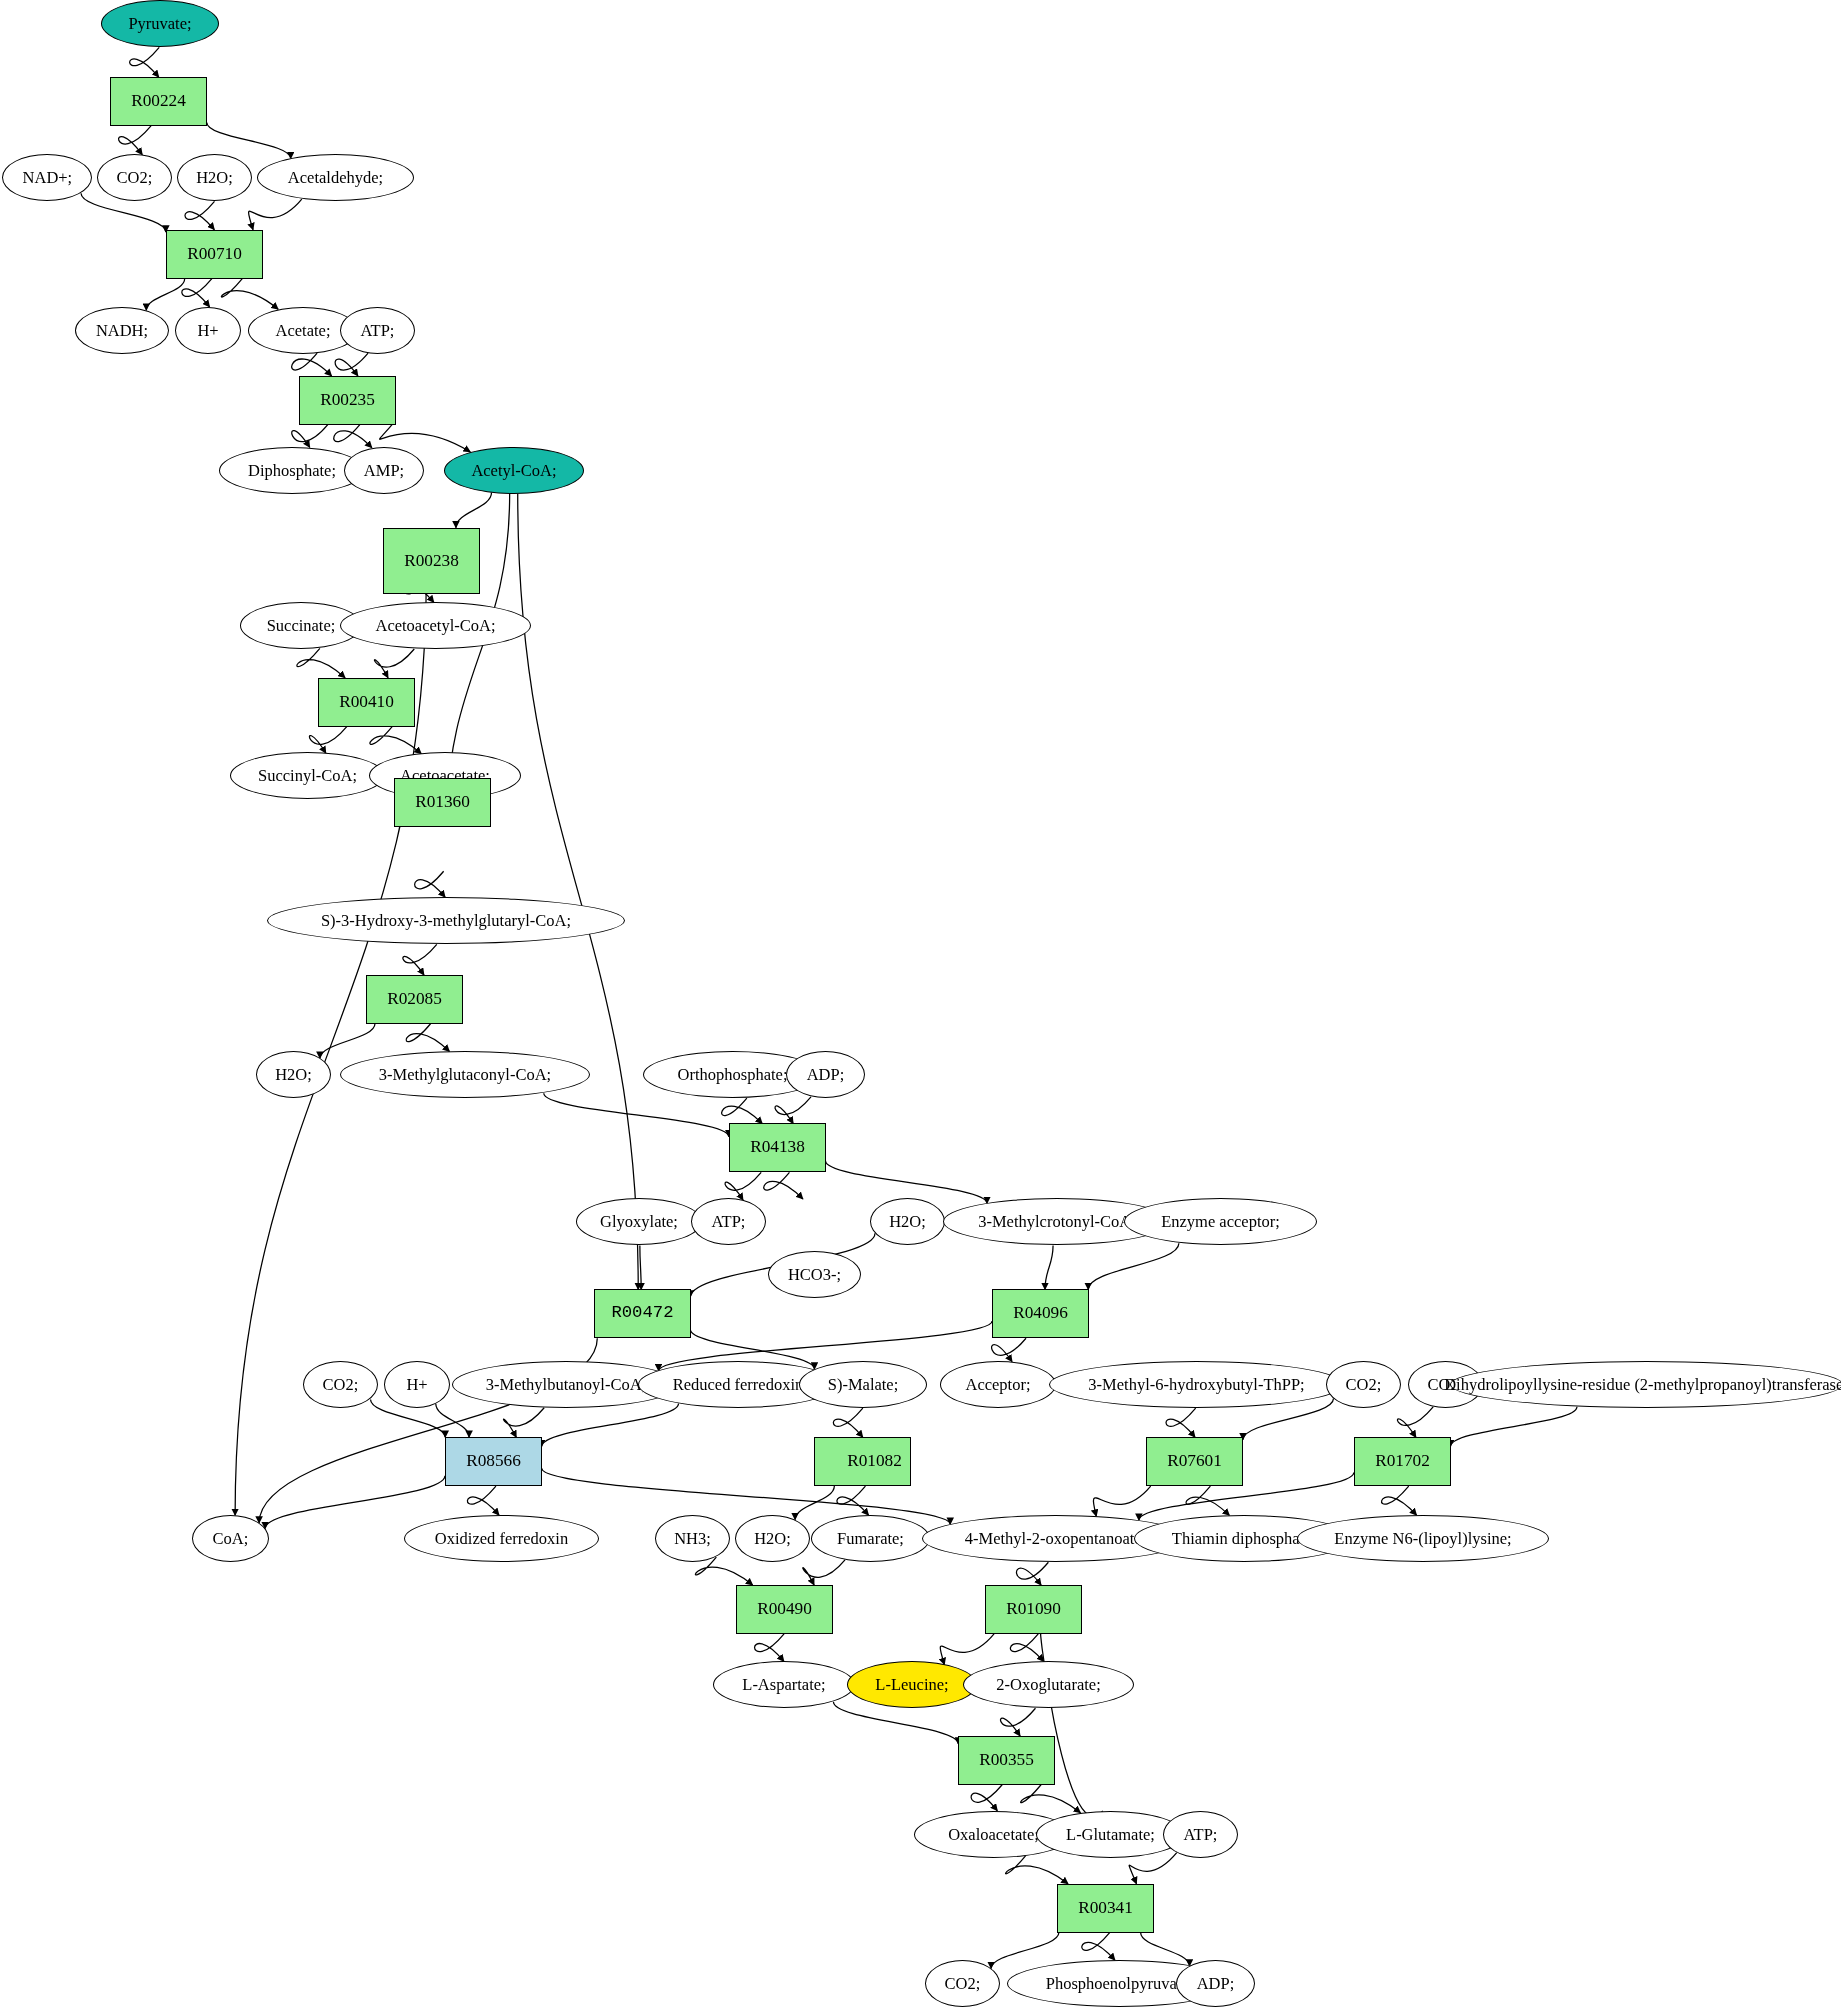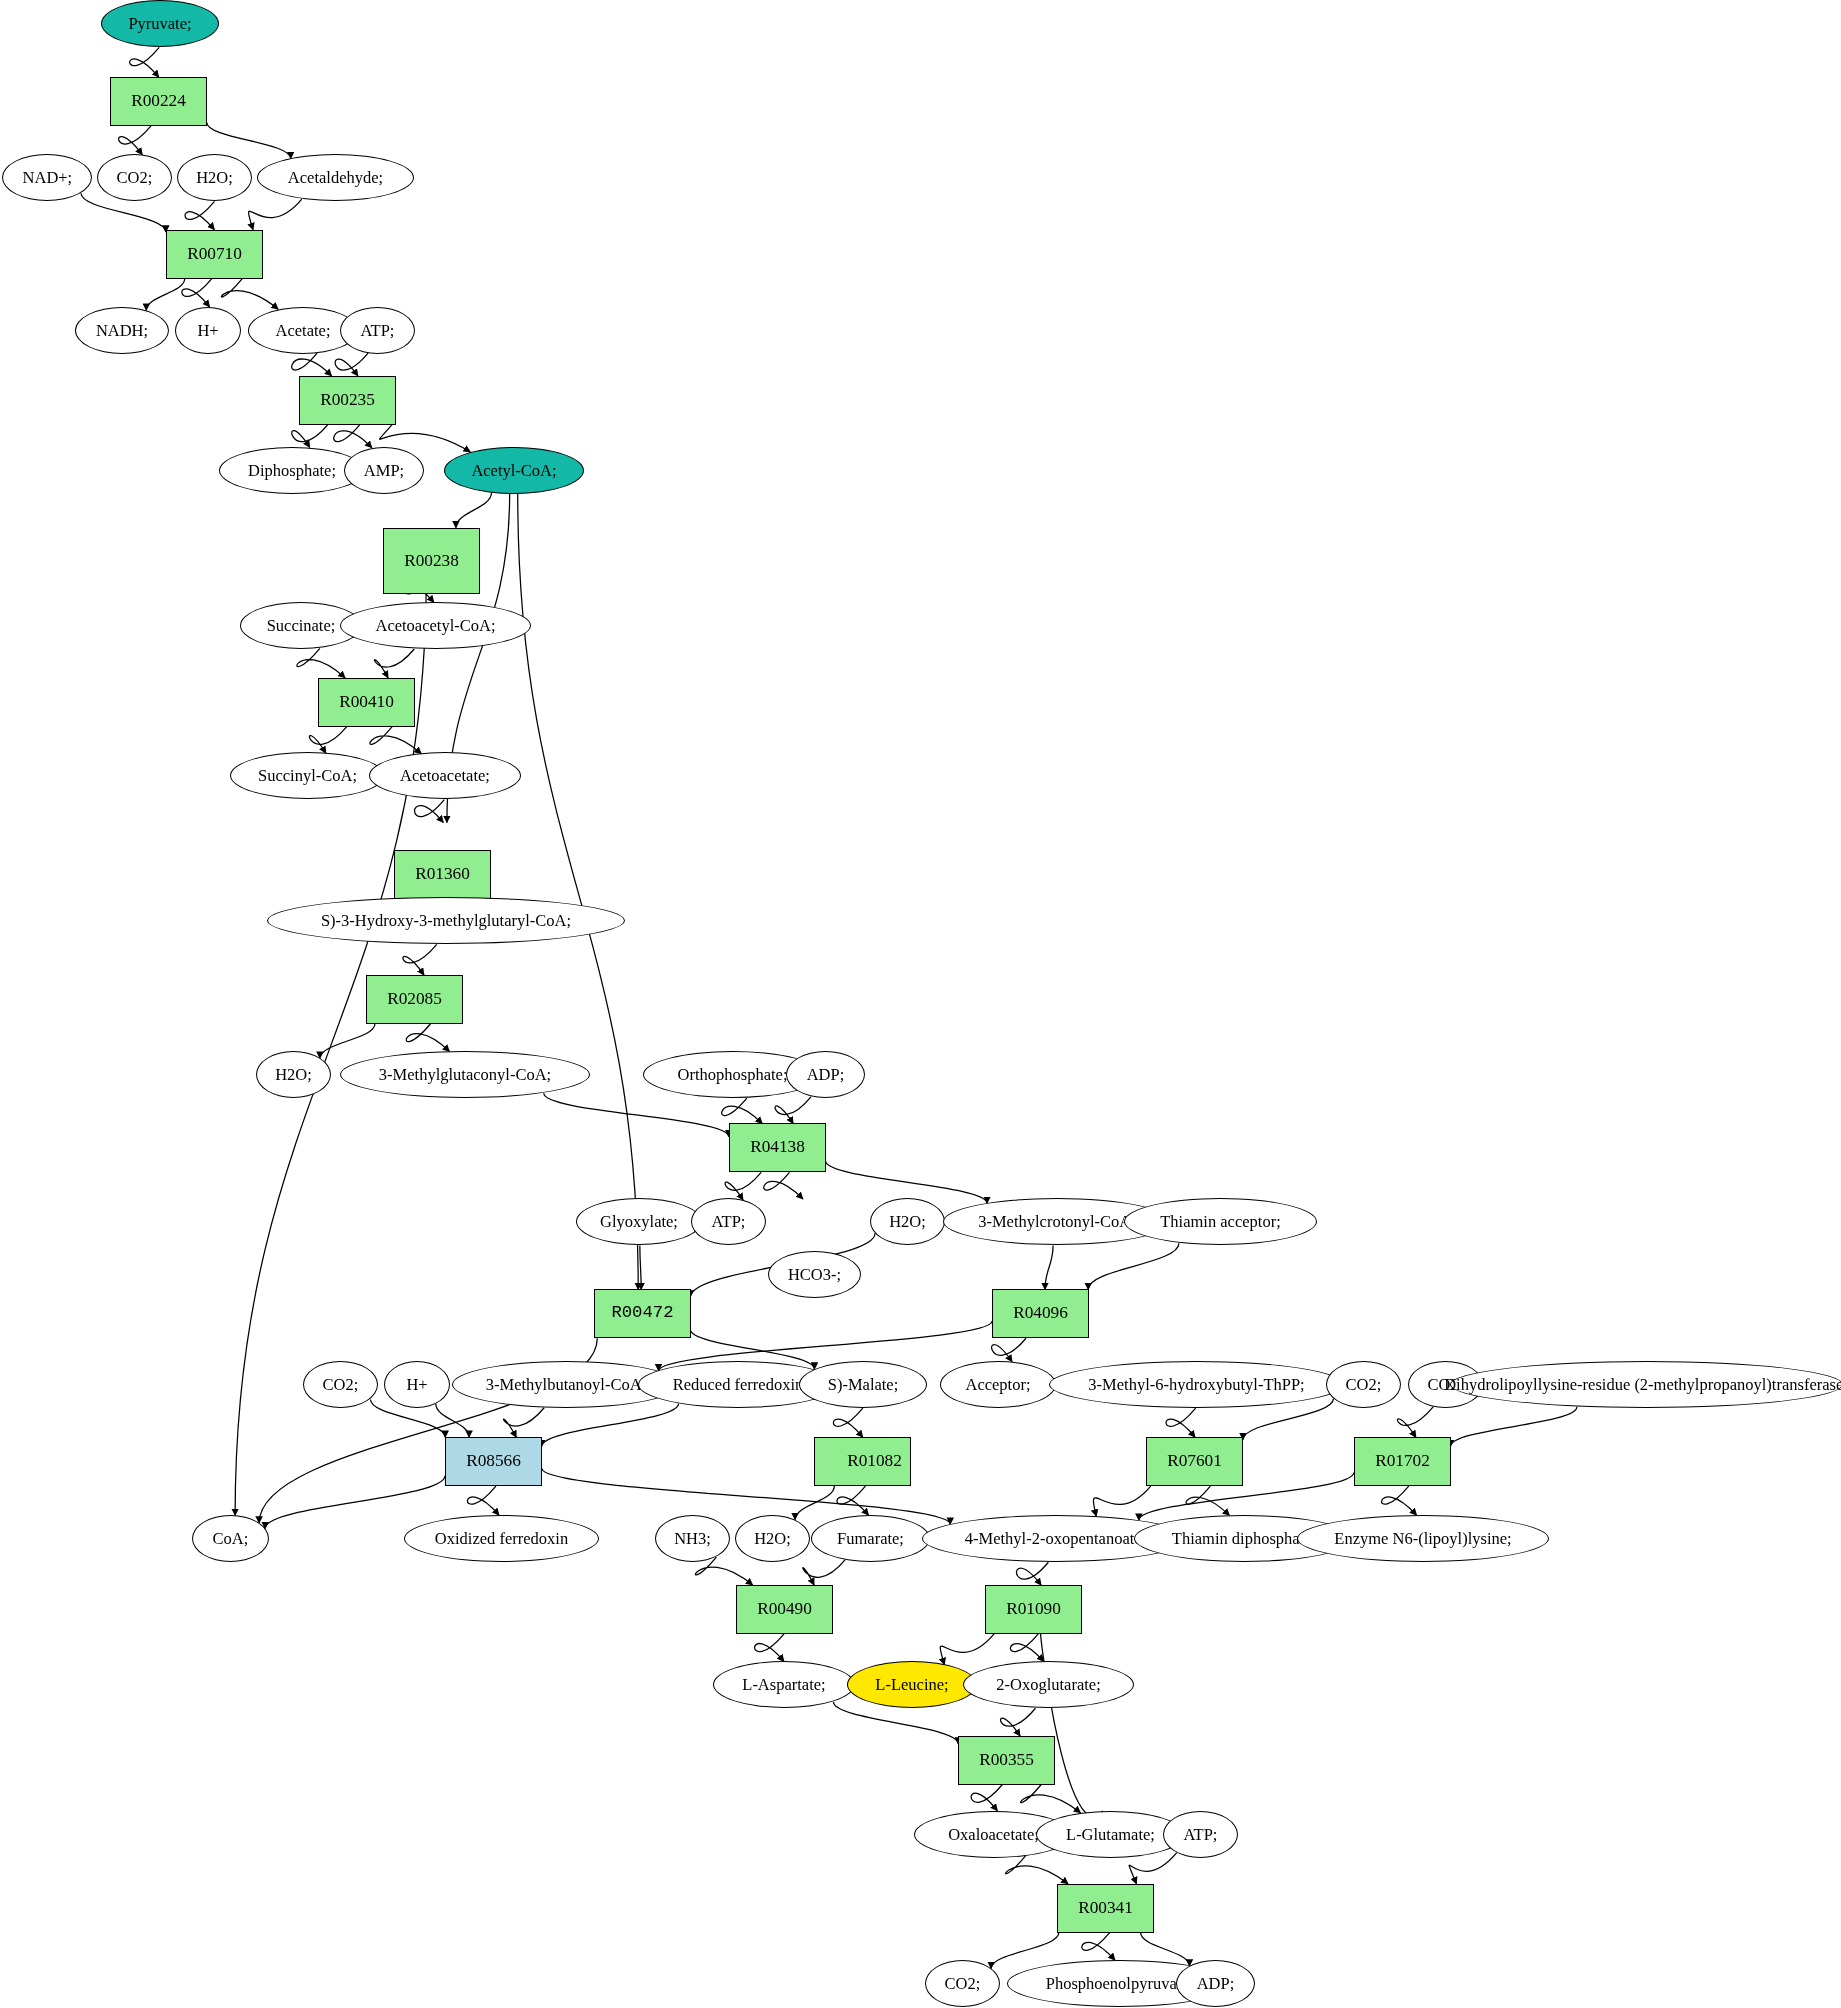--- a/index.html
+++ b/index.html
@@ -161,34 +161,34 @@
       <div class="node reaction" style="left: 299px; top: 376px; width: 97px; height: 49px;">R00235</div>
       <div class="node compound" style="left: 219px; top: 447px; width: 146px; height: 47px;">Diphosphate;</div>
       <div class="node compound" style="left: 344px; top: 447px; width: 80px; height: 47px;">AMP;</div>
       <div class="node compound highlight-green" style="left: 444px; top: 447px; width: 140px; height: 47px;">Acetyl-CoA;</div>
       <div class="node reaction" style="left: 383px; top: 528px; width: 97px; height: 66px;">R00238</div>
       <div class="node compound" style="left: 240px; top: 602px; width: 122px; height: 47px;">Succinate;</div>
       <div class="node compound" style="left: 340px; top: 602px; width: 191px; height: 47px;">Acetoacetyl-CoA;</div>
       <div class="node reaction" style="left: 318px; top: 678px; width: 97px; height: 49px;">R00410</div>
       <div class="node compound" style="left: 230px; top: 752px; width: 155px; height: 47px;">Succinyl-CoA;</div>
       <div class="node compound" style="left: 369px; top: 752px; width: 152px; height: 47px;">Acetoacetate;</div>
-      <div class="node reaction" style="left: 394px; top: 850px; width: 97px; height: 49px;">R01360</div>
+      <div class="node reaction" style="left: 394px; top: 778px; width: 97px; height: 49px;">R01360</div>
       <div class="node compound" style="left: 267px; top: 897px; width: 358px; height: 47px;">S)-3-Hydroxy-3-methylglutaryl-CoA;</div>
       <div class="node reaction" style="left: 366px; top: 975px; width: 97px; height: 49px;">R02085</div>
       <div class="node compound" style="left: 256px; top: 1051px; width: 75px; height: 47px;">H2O;</div>
       <div class="node compound" style="left: 340px; top: 1051px; width: 250px; height: 47px;">3-Methylglutaconyl-CoA;</div>
       <div class="node compound" style="left: 643px; top: 1051px; width: 179px; height: 47px;">Orthophosphate;</div>
       <div class="node compound" style="left: 786px; top: 1051px; width: 79px; height: 47px;">ADP;</div>
       <div class="node reaction" style="left: 729px; top: 1123px; width: 97px; height: 49px;">R04138</div>
       <div class="node compound" style="left: 576px; top: 1198px; width: 126px; height: 47px;">Glyoxylate;</div>
       <div class="node compound" style="left: 691px; top: 1198px; width: 75px; height: 47px;">ATP;</div>
       <div class="node compound" style="left: 768px; top: 1251px; width: 93px; height: 47px;">HCO3-;</div>
       <div class="node compound" style="left: 870px; top: 1198px; width: 75px; height: 47px;">H2O;</div>
       <div class="node compound" style="left: 943px; top: 1198px; width: 228px; height: 47px;">3-Methylcrotonyl-CoA;</div>
-      <div class="node compound" style="left: 1124px; top: 1198px; width: 193px; height: 47px;">Thiamin acceptor;</div>
+      <div class="node compound" style="left: 1124px; top: 1198px; width: 193px; height: 47px;">Enzyme acceptor;</div>
       <div class="node reaction" style="left: 594px; top: 1289px; width: 97px; height: 49px; font-family: Liberation Mono, monospace;">R00472</div>
       <div class="node reaction" style="left: 992px; top: 1289px; width: 97px; height: 49px;">R04096</div>
       <div class="node compound" style="left: 303px; top: 1361px; width: 75px; height: 47px;">CO2;</div>
       <div class="node compound" style="left: 384px; top: 1361px; width: 66px; height: 47px;">H+</div>
       <div class="node compound" style="left: 452px; top: 1361px; width: 228px; height: 47px;">3-Methylbutanoyl-CoA;</div>
       <div class="node compound" style="left: 638px; top: 1361px; width: 200px; height: 47px;">Reduced ferredoxin</div>
       <div class="node compound" style="left: 799px; top: 1361px; width: 128px; height: 47px;">S)-Malate;</div>
       <div class="node compound" style="left: 940px; top: 1361px; width: 116px; height: 47px;">Acceptor;</div>
       <div class="node compound" style="left: 1049px; top: 1361px; width: 295px; height: 47px;">3-Methyl-6-hydroxybutyl-ThPP;</div>
       <div class="node compound" style="left: 1326px; top: 1361px; width: 75px; height: 47px;">CO2;</div>

